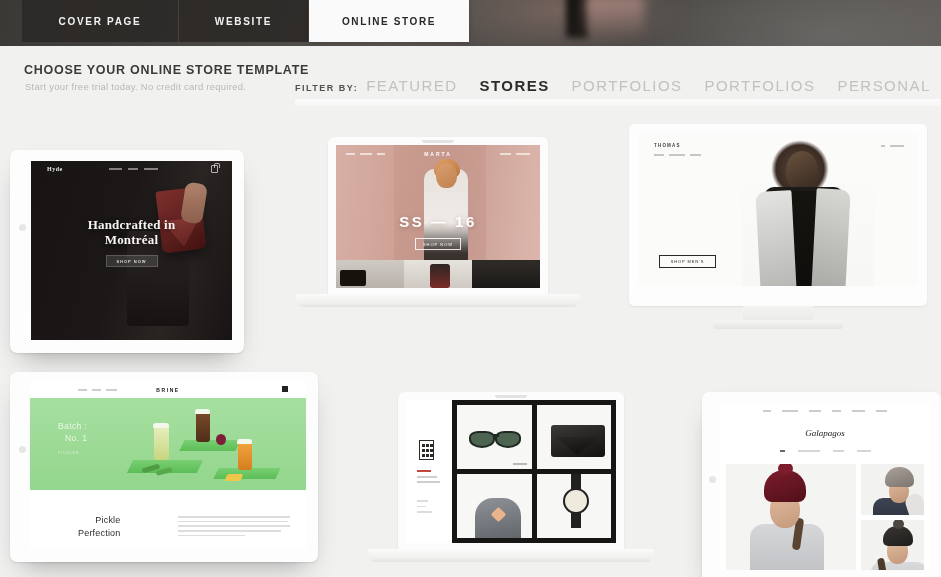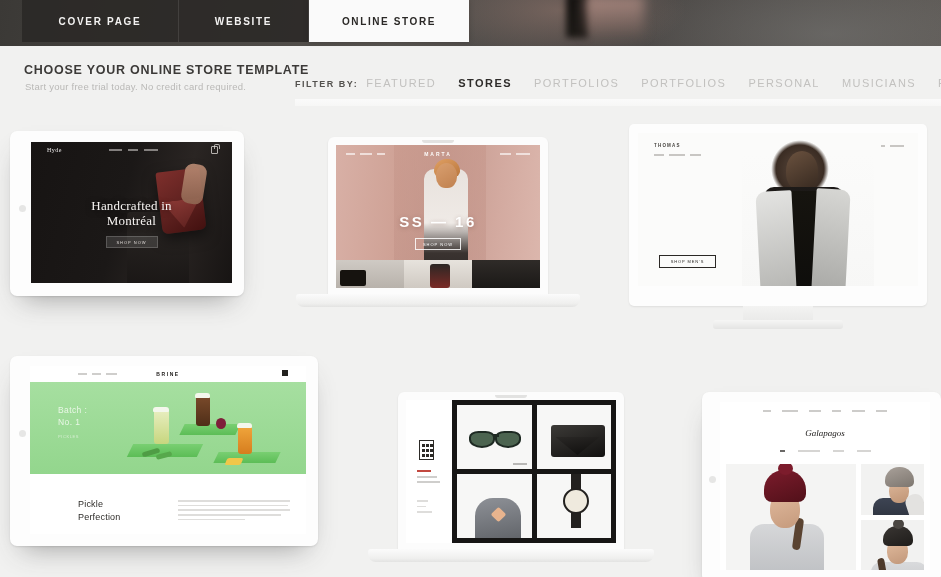--- a/index.html
+++ b/index.html
@@ -62,40 +62,40 @@
 
   .filters {
     position: absolute; left: 295px; top: 31px;
     display: flex; align-items: baseline; gap: 0;
   }
   .filter-label {
     font-size: 9px; font-weight: bold; letter-spacing: 1.5px; color: #54524f;
     margin-right: 8px; white-space: nowrap;
   }
   .filter-item {
-    font-size: 11px; letter-spacing: 1.45px; color: #c2c1bf;
+    font-size: 15px; letter-spacing: 1.45px; color: #c2c1bf;
     margin-right: 22px; white-space: nowrap; cursor: pointer;
   }
   .filter-item.active { color: #2e2c2a; font-weight: bold; }
   .filter-item:last-child { margin-right: 0; }
 
   .rule {
     position: absolute; left: 295px; top: 99px; width: 646px; height: 7px;
     background: linear-gradient(180deg,#fafafa,#f7f7f6);
   }
 
   
   .grid { position: absolute; left: 0; top: 110px; width: 941px; height: 467px; }
   .cell { position: absolute; }
 
   
   .screen { position: relative; overflow: hidden; background: #fff; }
 
   
-  .c1 { left: 10px; top: 21px; width: 234px; height: 165px; }
+  .c1 { left: 10px; top: 40px; width: 234px; height: 203px; font-weight: bold; }
   .tab-body {
     width: 100%; height: 100%; background: #fdfdfd; border-radius: 7px;
     padding: 11px 12px 13px 21px;
     box-shadow: 0 1px 2px rgba(0,0,0,.10), 0 14px 26px -12px rgba(60,60,60,.45);
   }
   .tab-cam { position: absolute; left: 9px; top: 74px; width: 7px; height: 7px; border-radius: 50%; background: #e6e6e5; }
   .hyde-screen { width: 100%; height: 100%; background: #0f0d0c; position: relative; }
   .hyde-photo {
     position: absolute; inset: 0;
     background:
@@ -231,21 +231,21 @@
       radial-gradient(ellipse 40px 40px at 58px 30px, #5d4a3e 0%, #3a2c23 60%, rgba(0,0,0,0) 72%),
       linear-gradient(180deg,#fbfbfa 0%, #fbfbfa 10%, #f7f7f6 100%);
   }
   .pf-head { position: absolute; left: 44px; top: 12px; width: 32px; height: 40px; border-radius: 50% 50% 45% 45%; background: linear-gradient(150deg,#6b523f,#35281f); }
   .pf-torso { position: absolute; left: 22px; top: 48px; width: 80px; height: 104px; background: linear-gradient(175deg,#1d1a18,#121010); border-radius: 10px 10px 0 0; }
   .pf-coatL { position: absolute; left: 16px; top: 52px; width: 36px; height: 100px; background: linear-gradient(170deg,#e4e4e2,#b6b6b3); transform: rotate(-3deg); border-radius: 10px 2px 0 0; }
   .pf-coatR { position: absolute; left: 72px; top: 50px; width: 34px; height: 102px; background: linear-gradient(190deg,#d7d7d4,#a9a9a6); transform: rotate(3deg); border-radius: 2px 10px 0 0; }
   .pf-shirt { position: absolute; left: 46px; top: 52px; width: 30px; height: 100px; background: linear-gradient(180deg,#16140f,#0e0d0b); }
 
   
-  .c4 { left: 10px; top: 246px; width: 308px; height: 190px; }
+  .c4 { left: 10px; top: 262px; width: 308px; height: 190px; text-align: right; }
   .c4 .tab-body { padding: 10px 12px 12px 20px; }
   .brine-screen { width: 100%; height: 100%; background: #fff; position: relative; overflow: hidden; }
   .brine-nav { height: 16px; position: relative; border-bottom: none; }
   .brine-logo { position: absolute; left: 50%; transform: translateX(-50%); top: 5px; font-size: 5px; font-weight: bold; letter-spacing: 1.6px; color: #23211f; }
   .brine-navL { position: absolute; left: 48px; top: 7px; display:flex; gap:5px; }
   .brine-navL i { display:block; height:2px; background:#cfcecc; }
   .brine-cart { position: absolute; right: 18px; top: 4px; width: 6px; height: 6px; background: #23211f; }
   .brine-hero { position: relative; height: 92px; background: linear-gradient(180deg,#a6dfa0 0%, #93d68d 100%); overflow: hidden; }
   .brine-cap { position: absolute; left: 28px; top: 22px; color: #e9f7e6; font-size: 8.5px; line-height: 12px; letter-spacing: .4px; }
   .brine-sub { position: absolute; left: 28px; top: 52px; color: #d5eed1; font-size: 4px; letter-spacing: .6px; }

